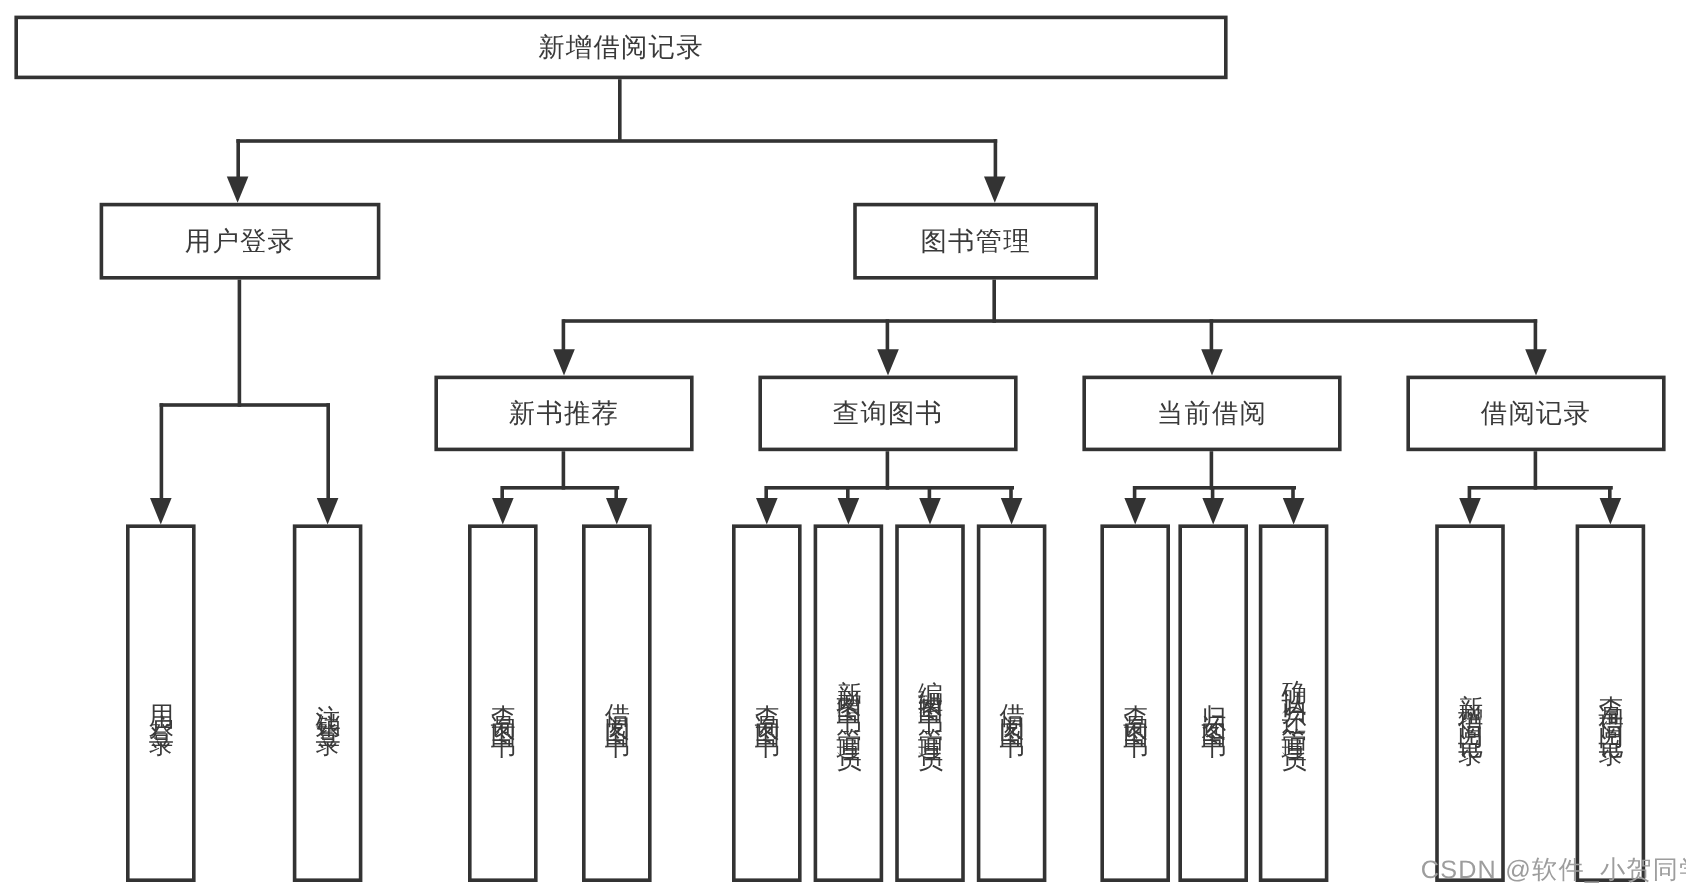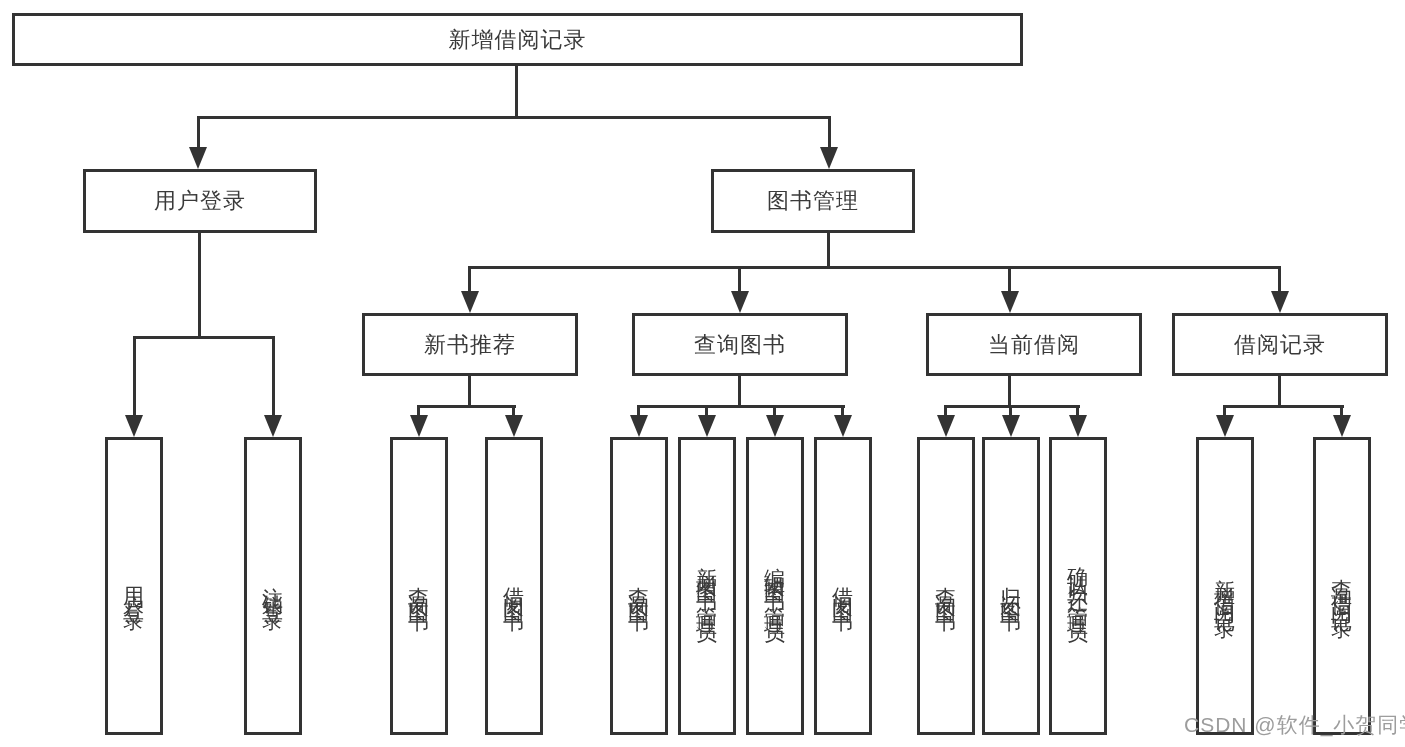--- a/index.html
+++ b/index.html
@@ -47,21 +47,21 @@
 </div>
 
 <div class="box" style="left:362px;top:313px;width:216px;height:63px;">
   <span>新书推荐</span>
 </div>
 
 <div class="box" style="left:632px;top:313px;width:216px;height:63px;">
   <span>查询图书</span>
 </div>
 
-<div class="box" style="left:902px;top:313px;width:216px;height:63px;margin-left:24px;">
+<div class="box" style="left:902px;top:313px;width:216px;height:63px;">
   <span>当前借阅</span>
 </div>
 
 <div class="box" style="left:1172px;top:313px;width:216px;height:63px;">
   <span>借阅记录</span>
 </div>
 
 <div class="box vbox" style="left:105px;top:437px;width:58px;height:298px;">
   <span>用户登录</span>
 </div>

